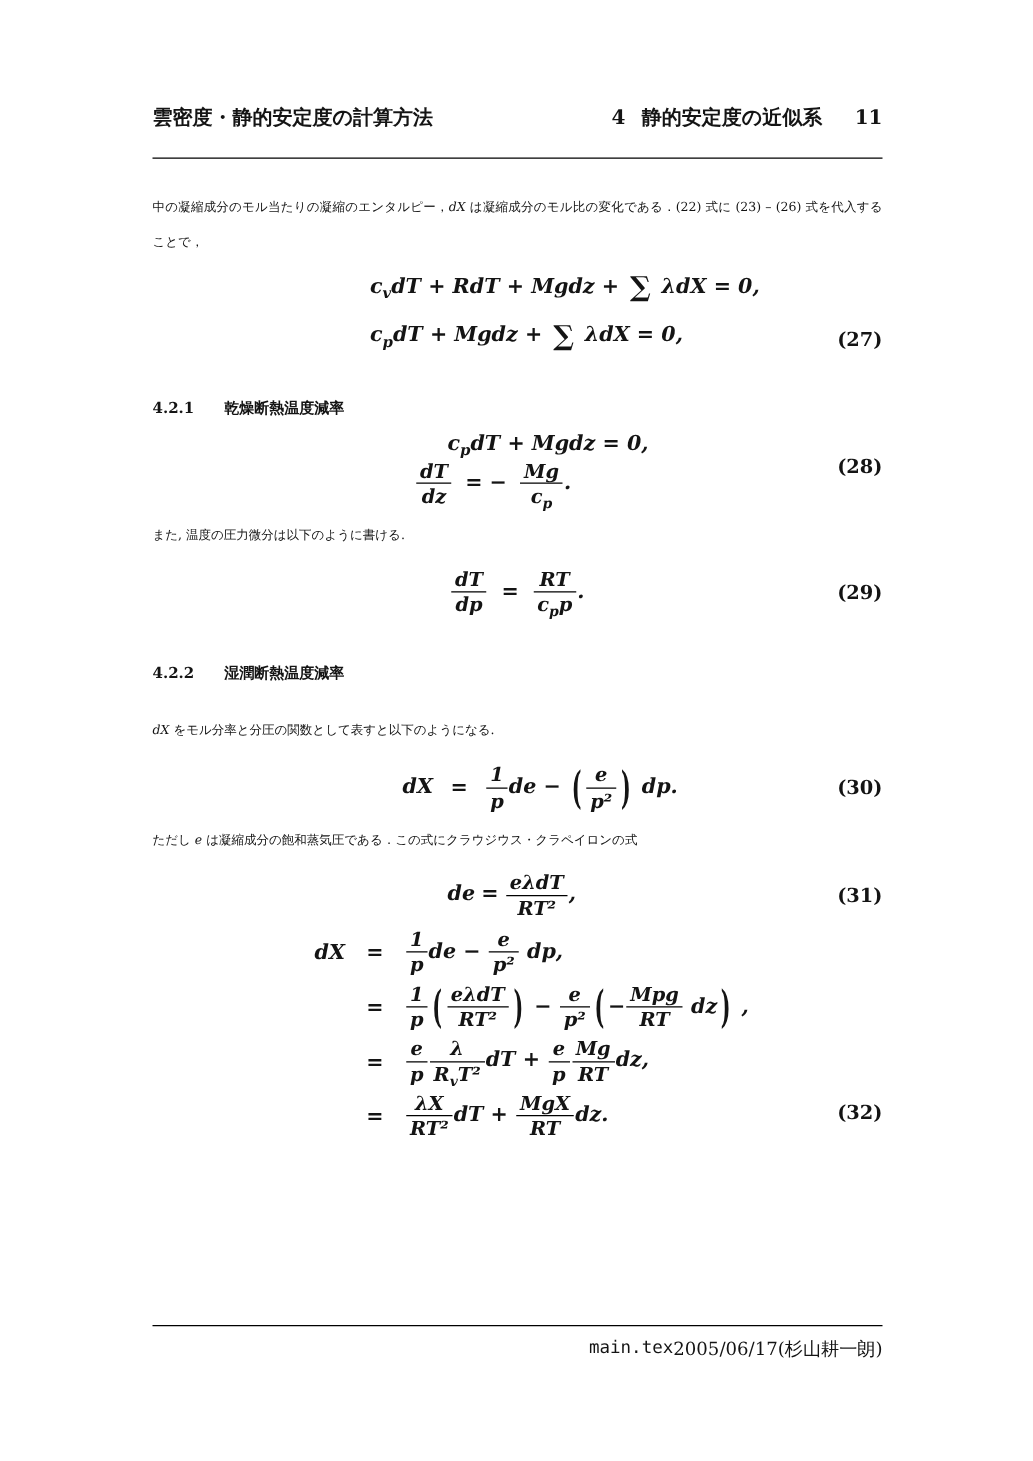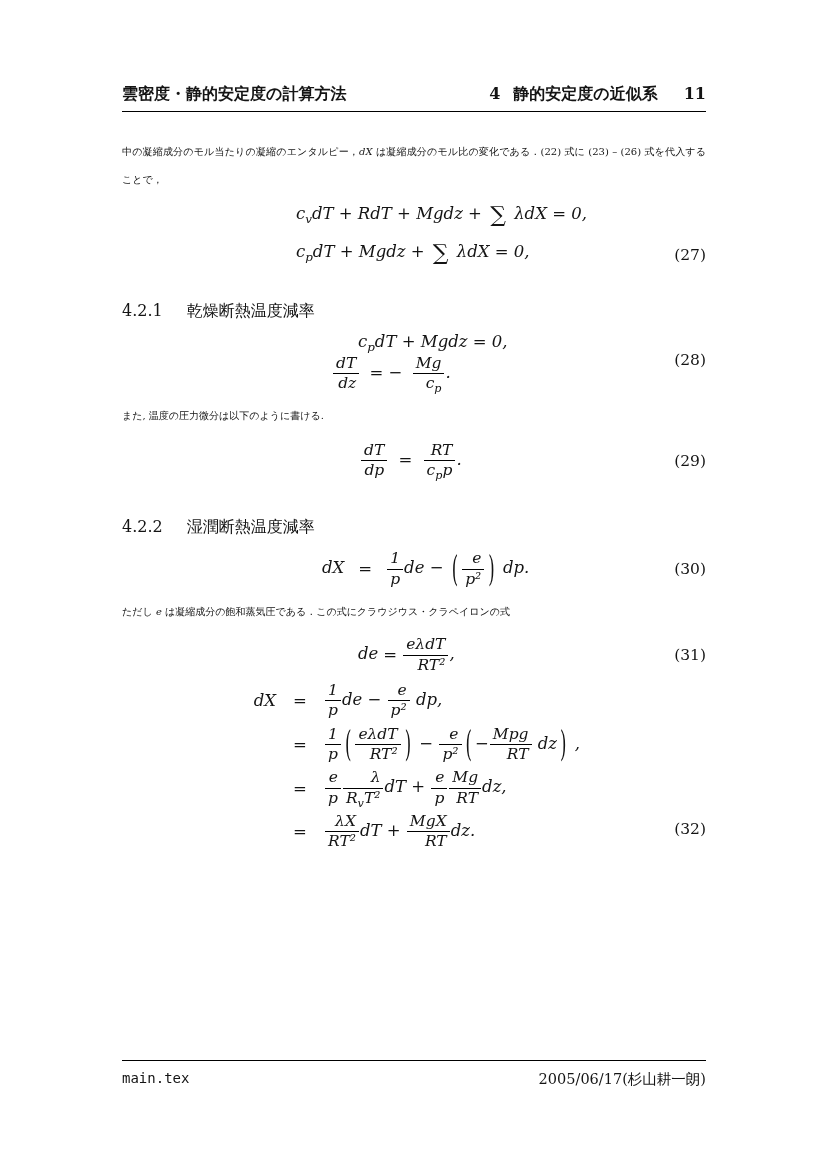--- a/index.html
+++ b/index.html
@@ -6,67 +6,67 @@
   html,body { margin:0; padding:0; }
   body {
     width:826px; height:1169px; background:#ffffff; position:relative;
     font-family:"DejaVu Serif","Liberation Serif",serif; color:#141414;
     overflow:hidden;
   }
   .content { position:absolute; left:122px; top:0; width:584px; }
 
   
   .hdr {
-    padding-top:84px; padding-bottom:6px; border-bottom:1.5px solid #000;
+    padding-top:84px; padding-bottom:21px; border-bottom:1.5px solid #000;
     display:flex; justify-content:space-between; align-items:flex-end;
     font-weight:bold; font-size:16px;
     font-family:"DejaVu Sans","Liberation Sans",sans-serif;
   }
   .hdr-right { display:flex; align-items:baseline; }
   .hdr-secnum { font-family:"DejaVu Serif","Liberation Serif",serif; margin-right:13px; }
   .hdr-page { font-family:"DejaVu Serif","Liberation Serif",serif; margin-left:26px; }
 
   
   .para { font-size:10px; line-height:28px; text-align:justify; }
   .m { font-style:italic; font-family:"DejaVu Serif","Liberation Serif",serif; }
   sub { font-size:0.72em; line-height:0; }
   sub.m { font-style:italic; }
 
   
   .h3 {
-    font-weight:normal; font-size:16px;
+    font-weight:bold; font-size:12px;
     font-family:"DejaVu Sans","Liberation Sans",sans-serif;
   }
   .h3 .hnum { font-family:"DejaVu Serif","Liberation Serif",serif; margin-right:24px; }
 
   
-  .eq { position:relative; font-size:16.5px; }
+  .eq { position:relative; font-size:16.5px;font-weight:bold; }
   .eqline { font-style:italic; white-space:nowrap; }
   .tag { position:absolute; right:0; font-style:normal; font-size:15.5px; }
   .frac {
-    display:inline-block; vertical-align:middle; text-align:right;
+    display:inline-block; vertical-align:middle; text-align:center;
     line-height:1.12; font-size:15.5px; margin:0 1px;
   }
   .frac .fn { display:block; padding:0 3px 1px; border-bottom:1px solid #000; }
   .frac .fd { display:block; padding:1px 3px 0; }
   .sum { font-style:normal; font-size:22px; vertical-align:-3px; padding:0 3px; }
   .bp { display:inline-block; font-style:normal; transform:scale(1,2.15); padding:0 3px; vertical-align:middle; }
   .relwide { display:inline-block; padding:0 14px; font-style:normal; }
 
   
   .r32 { display:flex; align-items:center; white-space:nowrap; margin-left:120px; }
   .lhs32 { width:34px; text-align:right; font-style:italic; }
   .rel32 { width:48px; text-align:center; font-style:normal; }
   .rhs32 { font-style:italic; }
 
   
   .footer {
     position:absolute; left:122px; top:1060px; width:584px;
     border-top:1.5px solid #000; padding-top:9px;
-    display:flex; justify-content:space-between; font-size:14.5px;
+    display:flex; justify-content:flex-end; font-size:14.5px;
   }
   .ftfile { font-family:"DejaVu Sans Mono","Liberation Mono",monospace; font-size:14px; }
 </style>
 </head>
 <body>
 
 <div class="content">
 
   <div class="hdr">
     <span>雲密度・静的安定度の計算方法</span>
@@ -119,20 +119,23 @@
       <span style="padding:0 5px">=</span>
       <span class="frac"><span class="fn">RT</span><span class="fd"><span>c</span><sub class="m">p</sub><span>p</span></span></span><span>.</span>
     </div>
     <span class="tag" style="top:50%;transform:translateY(-50%)">(29)</span>
   </div>
 
   <div class="h3" style="margin-top:38px">
     <span class="hnum">4.2.2</span><span>湿潤断熱温度減率</span>
   </div>
 
+  <div class="para" style="margin-top:24px">
+    <span class="m">dX</span><span> をモル分率と分圧の関数として表すと以下のようになる.</span>
+  </div>
 
   <div class="eq" style="margin-top:12px">
     <div class="eqline" style="margin-left:200px">
       <span>dX</span><span class="relwide">=</span><span class="frac"><span class="fn">1</span><span class="fd">p</span></span><span>de − </span><span class="bp">(</span><span class="frac"><span class="fn">e</span><span class="fd">p²</span></span><span class="bp">)</span><span> dp.</span>
     </div>
     <span class="tag" style="top:50%;transform:translateY(-50%)">(30)</span>
   </div>
 
   <div class="para" style="margin-top:10px">
     <span>ただし </span><span class="m">e</span><span> は凝縮成分の飽和蒸気圧である．この式にクラウジウス・クラペイロンの式</span>

